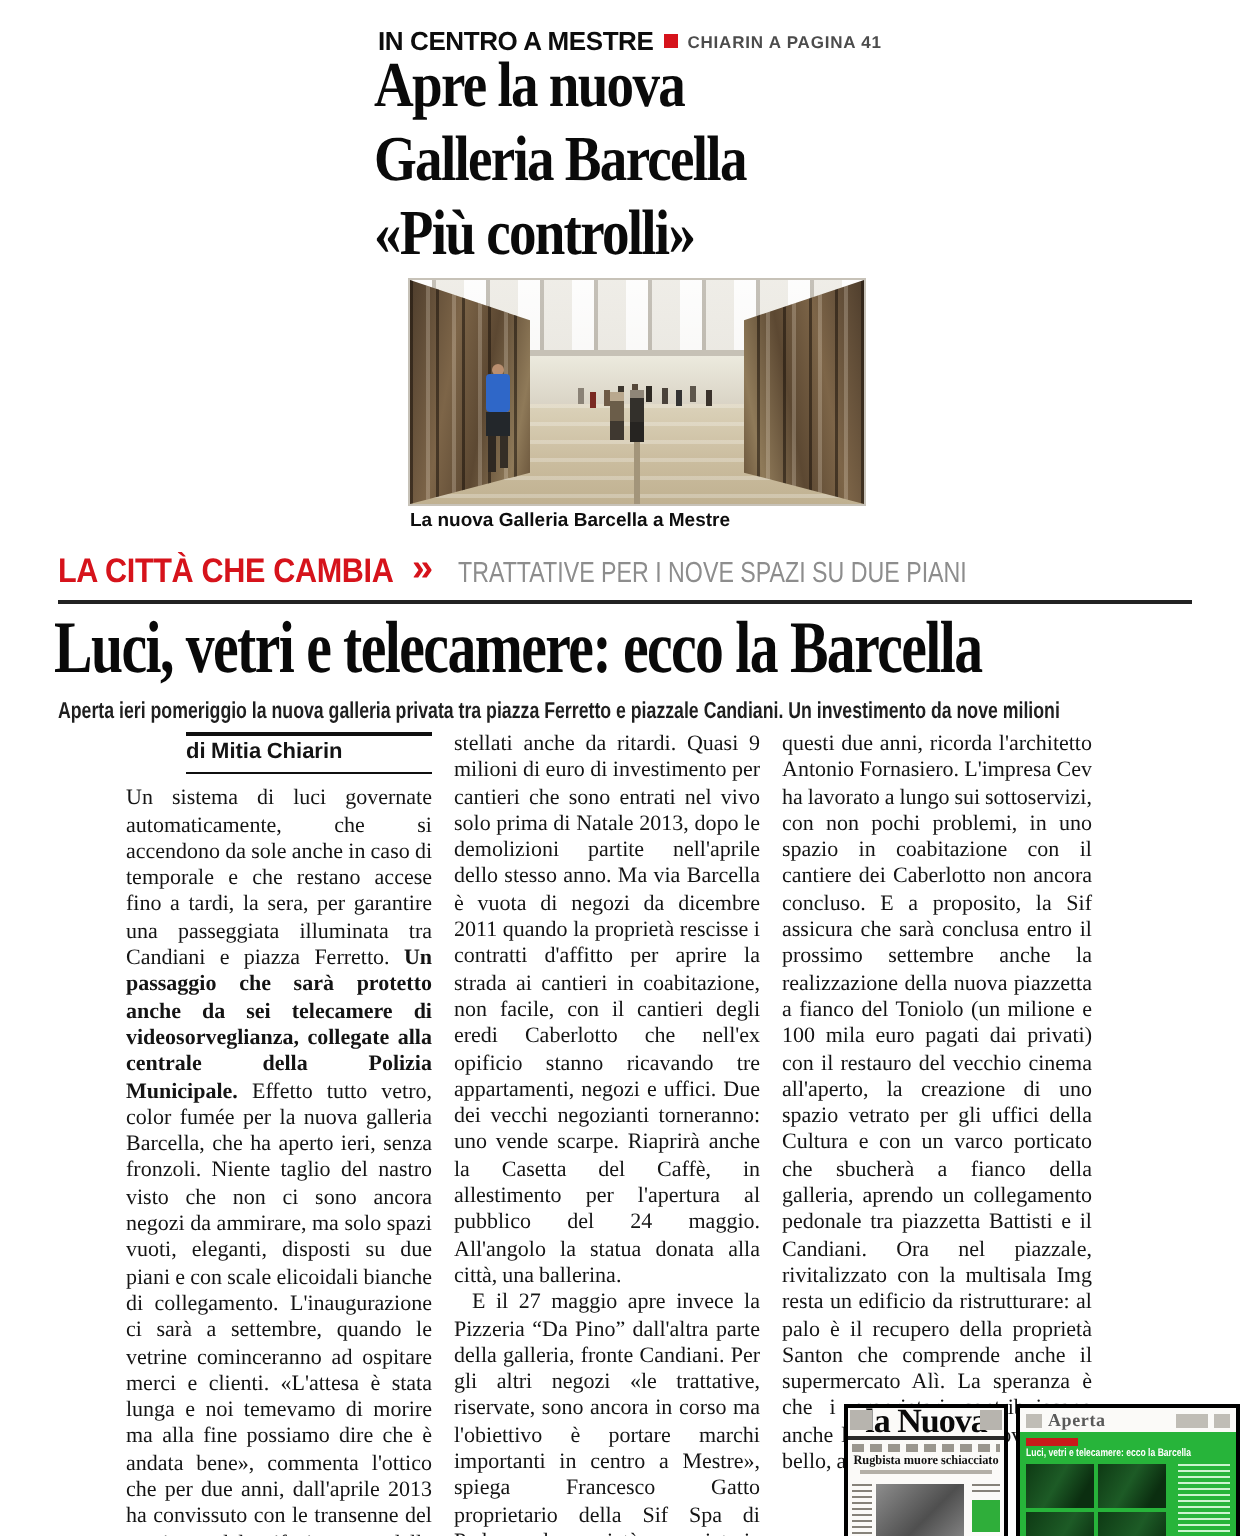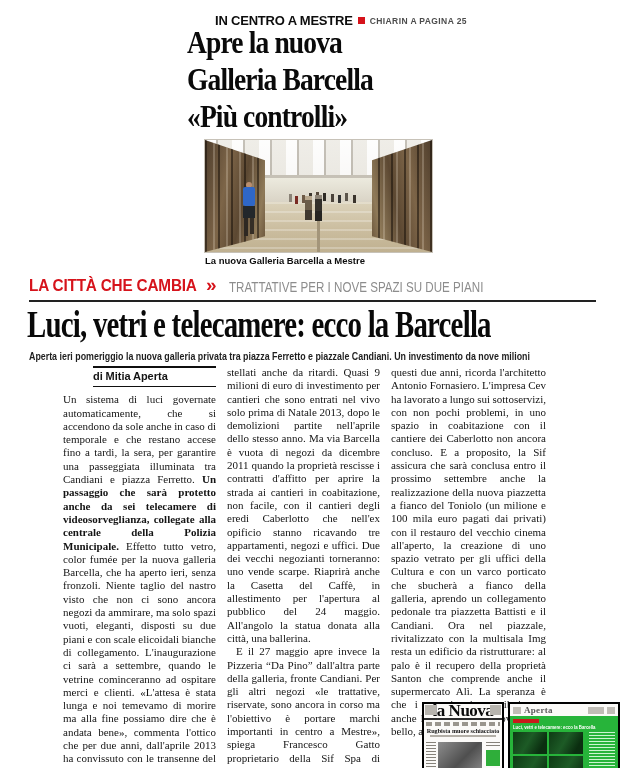--- a/index.html
+++ b/index.html
@@ -4,21 +4,21 @@
 <style>
   html,body{margin:0;padding:0;background:#e9e9e9;}
   .page{
     position:relative;width:624px;height:768px;background:#ffffff;
     overflow:hidden;font-family:"Liberation Sans",sans-serif;color:#111;
     margin:0 auto;
   }
   .abs{position:absolute;}
 
   
-  .kicker{left:215px;top:13px;display:flex;align-items:center;gap:5px;}
+  .kicker{left:189px;top:13px;display:flex;align-items:center;gap:5px;}
   .kicker-title{font-weight:bold;font-size:13px;letter-spacing:-0.2px;color:#0d0d0d;white-space:nowrap;}
   .kicker-square{width:7px;height:7px;background:#d6131b;flex:0 0 auto;}
   .kicker-ref{font-weight:bold;font-size:8.5px;color:#4c4c4c;letter-spacing:0.4px;white-space:nowrap;}
 
   
   .top-headline{left:187px;top:24px;font-family:"Liberation Serif",serif;font-weight:bold;
     font-size:32px;line-height:37px;letter-spacing:-1px;color:#0a0a0a;}
   .top-headline .line{transform:scaleX(0.86);transform-origin:0 50%;white-space:nowrap;}
 
   
@@ -120,21 +120,21 @@
     background:repeating-linear-gradient(#eaffea 0 1px,transparent 1px 3px);}
 </style>
 </head>
 <body>
 
 <div class="page">
 
   <div class="abs kicker">
     <span class="kicker-title">IN CENTRO A MESTRE</span>
     <span class="kicker-square"></span>
-    <span class="kicker-ref">CHIARIN A PAGINA 25</span>
+    <span class="kicker-ref">CHIARIN A PAGINA 41</span>
   </div>
 
   <div class="abs top-headline">
     <div class="line">Apre la nuova</div>
     <div class="line">Galleria Barcella</div>
     <div class="line">«Più controlli»</div>
   </div>
 
   <div class="abs photo">
     <div class="ceiling"></div>
@@ -165,21 +165,21 @@
 
   <div class="abs main-headline">
     <span class="fit">Luci, vetri e telecamere: ecco la Barcella</span>
   </div>
   <div class="abs standfirst">
     <span class="fit">Aperta ieri pomeriggio la nuova galleria privata tra piazza Ferretto e piazzale Candiani. Un investimento da nove milioni</span>
   </div>
 
   <div class="abs columns">
     <div class="col">
-      <div class="byline">di Mitia Aperta</div>
+      <div class="byline">di Mitia Chiarin</div>
       <p class="para"><span class="seg">Un sistema di luci governate automaticamente, che si accendono da sole anche in caso di temporale e che restano accese fino a tardi, la sera, per garantire una passeggiata illuminata tra Candiani e piazza Ferretto. </span><span class="seg b">Un passaggio che sarà protetto anche da sei telecamere di videosorveglianza, collegate alla centrale della Polizia Municipale.</span><span class="seg"> Effetto tutto vetro, color fumée per la nuova galleria Barcella, che ha aperto ieri, senza fronzoli. Niente taglio del nastro visto che non ci sono ancora negozi da ammirare, ma solo spazi vuoti, eleganti, disposti su due piani e con scale elicoidali bianche di collegamento. L'inaugurazione ci sarà a settembre, quando le vetrine cominceranno ad ospitare merci e clienti. «L'attesa è stata lunga e noi temevamo di morire ma alla fine possiamo dire che è andata bene», commenta l'ottico che per due anni, dall'aprile 2013 ha convissuto con le transenne del cantiere del rifacimento della strada, oggi una lunga galleria coperta che inizia da piazza Ferretto con le vetrine di “Duca d'Aosta” e finisce all'angolo con piazzale Candiani. Due anni di lavoro, co-</span></p>
     </div>
     <div class="col">
       <p class="para">stellati anche da ritardi. Quasi 9 milioni di euro di investimento per cantieri che sono entrati nel vivo solo prima di Natale 2013, dopo le demolizioni partite nell'aprile dello stesso anno. Ma via Barcella è vuota di negozi da dicembre 2011 quando la proprietà rescisse i contratti d'affitto per aprire la strada ai cantieri in coabitazione, non facile, con il cantieri degli eredi Caberlotto che nell'ex opificio stanno ricavando tre appartamenti, negozi e uffici. Due dei vecchi negozianti torneranno: uno vende scarpe. Riaprirà anche la Casetta del Caffè, in allestimento per l'apertura al pubblico del 24 maggio. All'angolo la statua donata alla città, una ballerina.</p>
       <p class="para indent">E il 27 maggio apre invece la Pizzeria “Da Pino” dall'altra parte della galleria, fronte Candiani. Per gli altri negozi «le trattative, riservate, sono ancora in corso ma l'obiettivo è portare marchi importanti in centro a Mestre», spiega Francesco Gatto proprietario della Sif Spa di Padova, la società proprietaria della galleria.</p>
 
     </div>
     <div class="col">
       <p class="para">questi due anni, ricorda l'architetto Antonio Fornasiero. L'impresa Cev ha lavorato a lungo sui sottoservizi, con non pochi problemi, in uno spazio in coabitazione con il cantiere dei Caberlotto non ancora concluso. E a proposito, la Sif assicura che sarà conclusa entro il prossimo settembre anche la realizzazione della nuova piazzetta a fianco del Toniolo (un milione e 100 mila euro pagati dai privati) con il restauro del vecchio cinema all'aperto, la creazione di uno spazio vetrato per gli uffici della Cultura e con un varco porticato che sbucherà a fianco della galleria, aprendo un collegamento pedonale tra piazzetta Battisti e il Candiani. Ora nel piazzale, rivitalizzato con la multisala Img resta un edificio da ristrutturare: al palo è il recupero della proprietà Santon che comprende anche il supermercato Alì. La speranza è che i proprietari contribuiscano anche loro a dare un nuovo volto, bello, al centro di Mestre.</p>
     </div>

